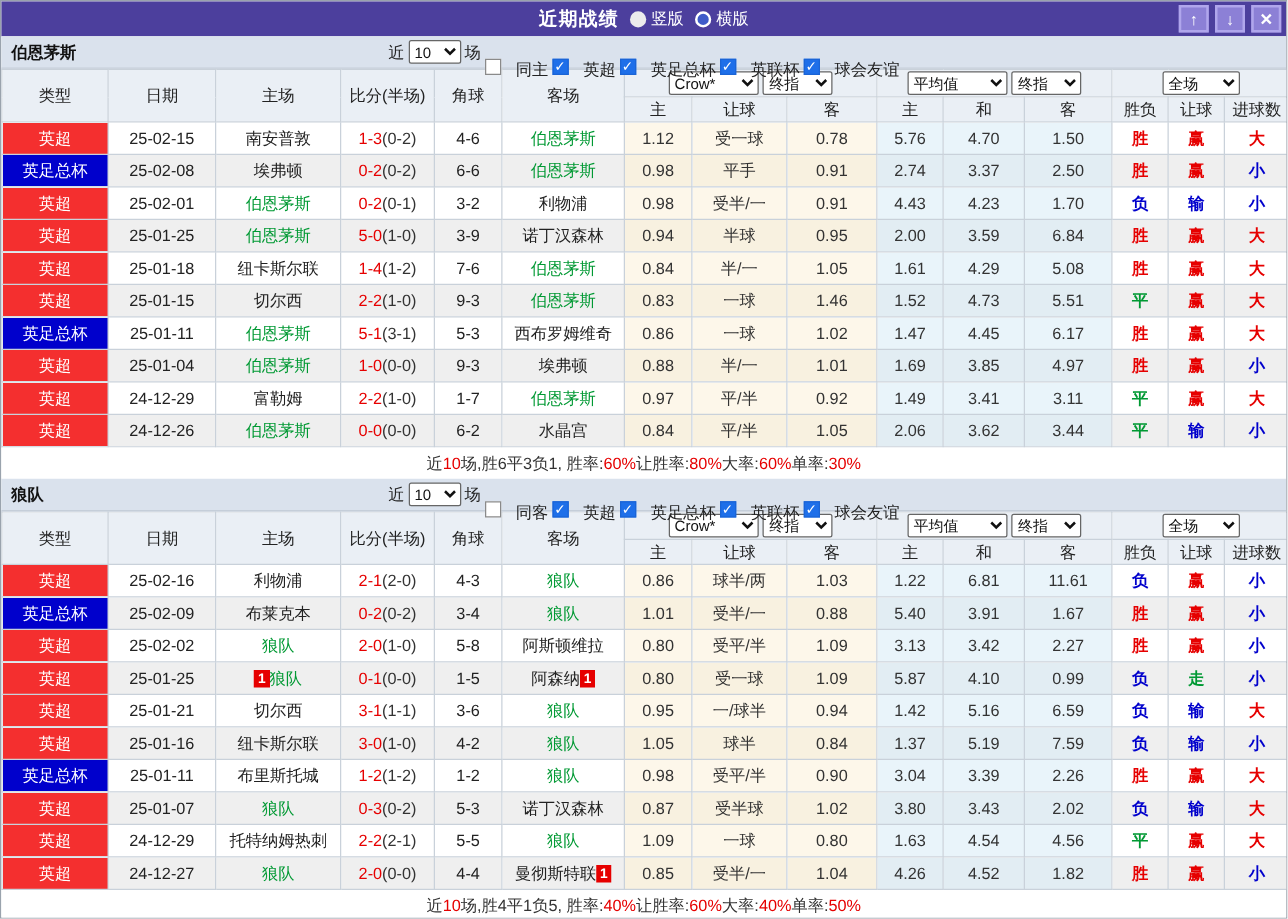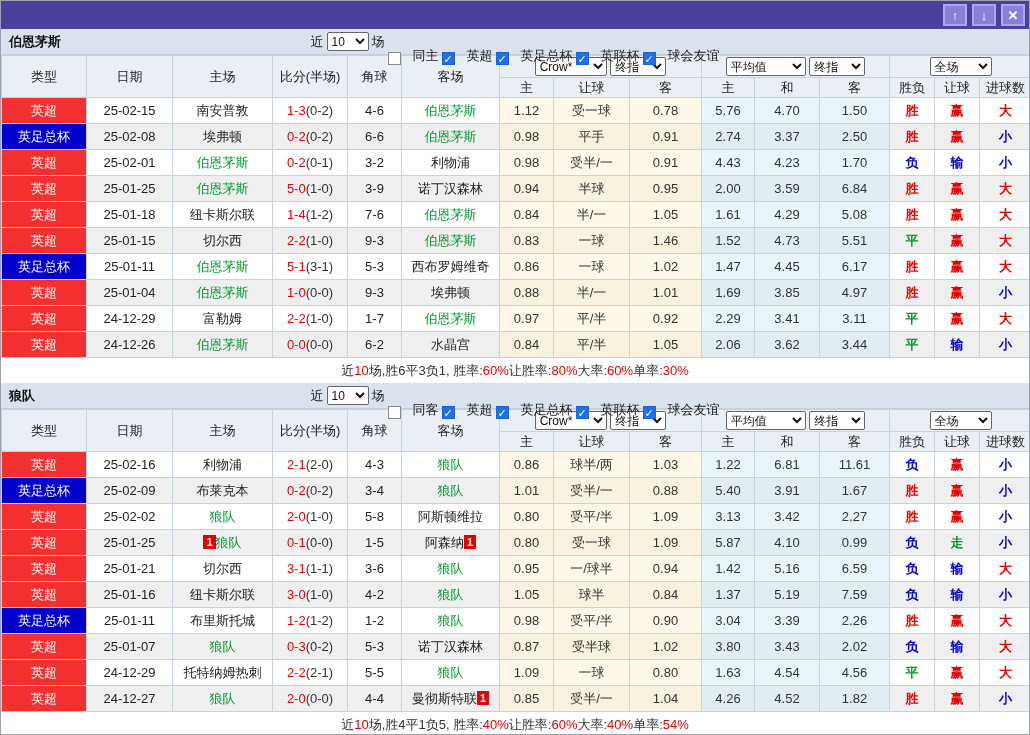--- a/index.html
+++ b/index.html
@@ -15,21 +15,21 @@
 .radio { display:inline-block; width:13px; height:13px; border-radius:50%; background:#ececec; }
 .radio.off { background:#3f5cc9; border:2.5px solid #fff; }
 .title-buttons { position:absolute; right:4px; top:3px; display:flex; gap:5px; }
 .tbtn { width:24px; height:22px; background:#8c80d6; border:2px solid #b0a6ec; color:#fff; font-weight:bold; font-size:13px; line-height:1; padding:0; cursor:pointer; }
 
 
 .sec-header { height:26px; background:#dae2ed; display:flex; align-items:center; position:relative; font-size:13px; border-bottom:1px solid #c5ced9; }
 .team { position:absolute; left:8px; font-weight:bold; color:#111; }
 .filters { flex:1; display:flex; justify-content:center; align-items:center; gap:3px; color:#222; }
 select { font-size:12px; height:19px; border:1px solid #666; background:#fff; border-radius:2px; color:#111; }
-.cb-label { display:inline-flex; align-items:flex-end; gap:12px; cursor:pointer;margin-top:28px; }
+.cb-label { display:inline-flex; align-items:flex-start; gap:12px; cursor:pointer;margin-top:28px; }
 .cb { display:inline-block; width:13px; height:13px; border:1px solid #8a8a8a; background:#fff; font-size:11px; line-height:12px; text-align:center; color:#fff; font-weight:bold; }
 .cb.on { background:#1e6fe9; border-color:#1a64d6; }
 
 
 .grid { border-collapse:collapse; table-layout:fixed; width:1030px; font-size:13px; text-align:center; }
 .grid th, .grid td { border:1px solid #c9d1da; overflow:hidden; white-space:nowrap; }
 .grid thead th { background:#eaeff5; font-weight:normal; color:#222; }
 .hr1 th { height:22px; }
 .hr2 th { height:20px; }
 .grid tbody td { height:26px; background:#fff; color:#222; }
@@ -47,20 +47,31 @@
 
 
 .summary { height:25px; display:flex; justify-content:center; align-items:center; font-size:13px; color:#333; background:#fff; }
 .summary .red { color:#e60000; }
 </style>
 </head>
 <body>
 
 <div class="window">
   <div class="title-bar">
+    <div class="title-center">
+      <span class="title">近期战绩</span>
+      <label class="radio-opt">
+        <span class="radio on"></span>
+        <span>竖版</span>
+      </label>
+      <label class="radio-opt">
+        <span class="radio off"></span>
+        <span>横版</span>
+      </label>
+    </div>
     <div class="title-buttons">
       <button class="tbtn">↑</button>
       <button class="tbtn">↓</button>
       <button class="tbtn">✕</button>
     </div>
   </div>
   <div id="sections">
       <div class="sec-header">
         <span class="team">伯恩茅斯</span>
         <span class="filters">
@@ -271,21 +282,21 @@
           <tr class="">
             <td class="type" style="background:#f42f2f">英超</td>
             <td>24-12-29</td>
             <td class="team-cell">富勒姆</td>
             <td><span class="ft">2-2</span><span class="ht">(1-0)</span></td>
             <td>1-7</td>
             <td class="team-cell focus">伯恩茅斯</td>
             <td class="crow">0.97</td>
             <td class="crow">平/半</td>
             <td class="crow">0.92</td>
-            <td class="avg">2.29</td>
+            <td class="avg">1.49</td>
             <td class="avg">3.41</td>
             <td class="avg">3.11</td>
             <td class="res" style="color:#009933">平</td>
             <td class="res" style="color:#e60000">赢</td>
             <td class="res" style="color:#e60000">大</td>
           </tr>
           <tr class="alt">
             <td class="type" style="background:#f42f2f">英超</td>
             <td>24-12-26</td>
             <td class="team-cell focus">伯恩茅斯</td>
@@ -562,16 +573,16 @@
       <div class="summary">
         <span class="">近</span>
         <span class="red">10</span>
         <span class="">场,胜4平1负5, 胜率:</span>
         <span class="red">40%</span>
         <span class=""> 让胜率:</span>
         <span class="red">60%</span>
         <span class=""> 大率:</span>
         <span class="red">40%</span>
         <span class=""> 单率:</span>
-        <span class="red">54%</span>
+        <span class="red">50%</span>
       </div>
     </div>
 </div>
 
 </body></html>

